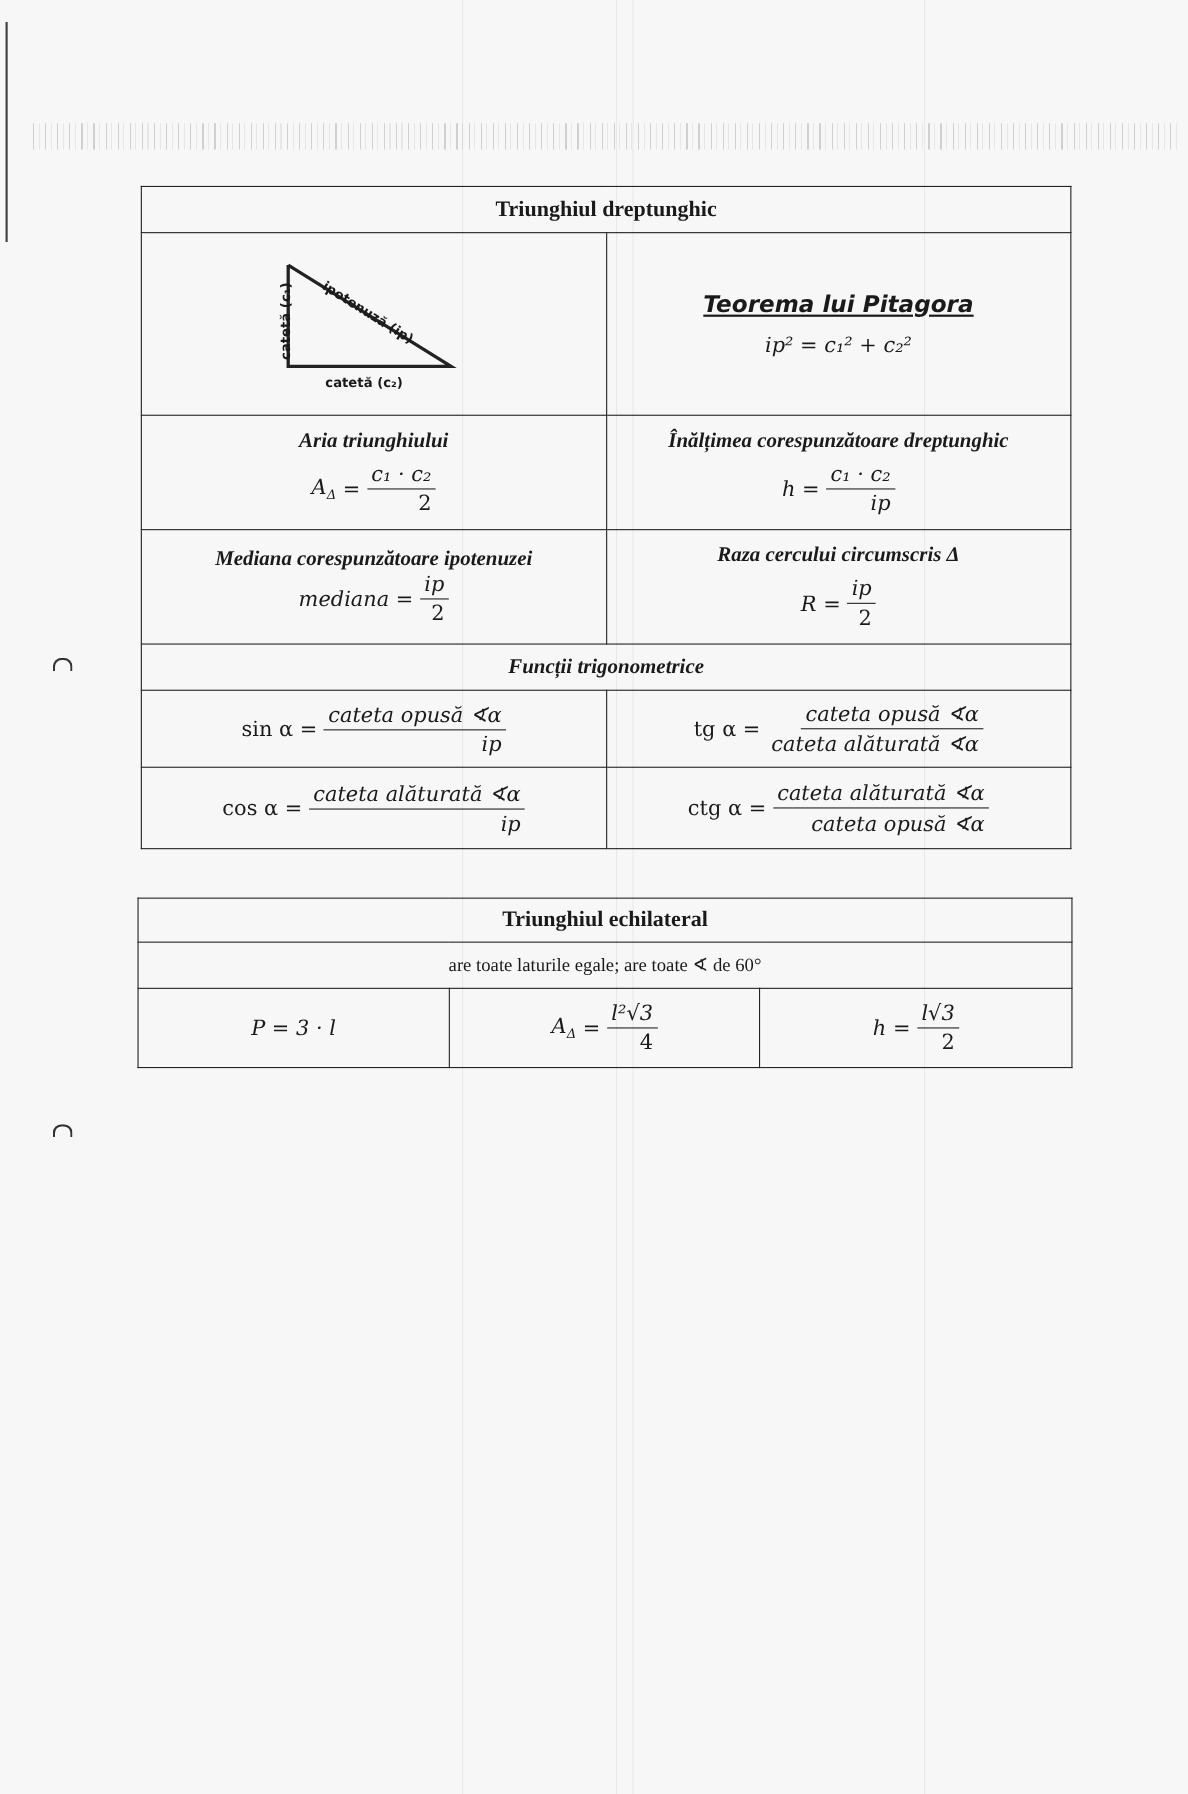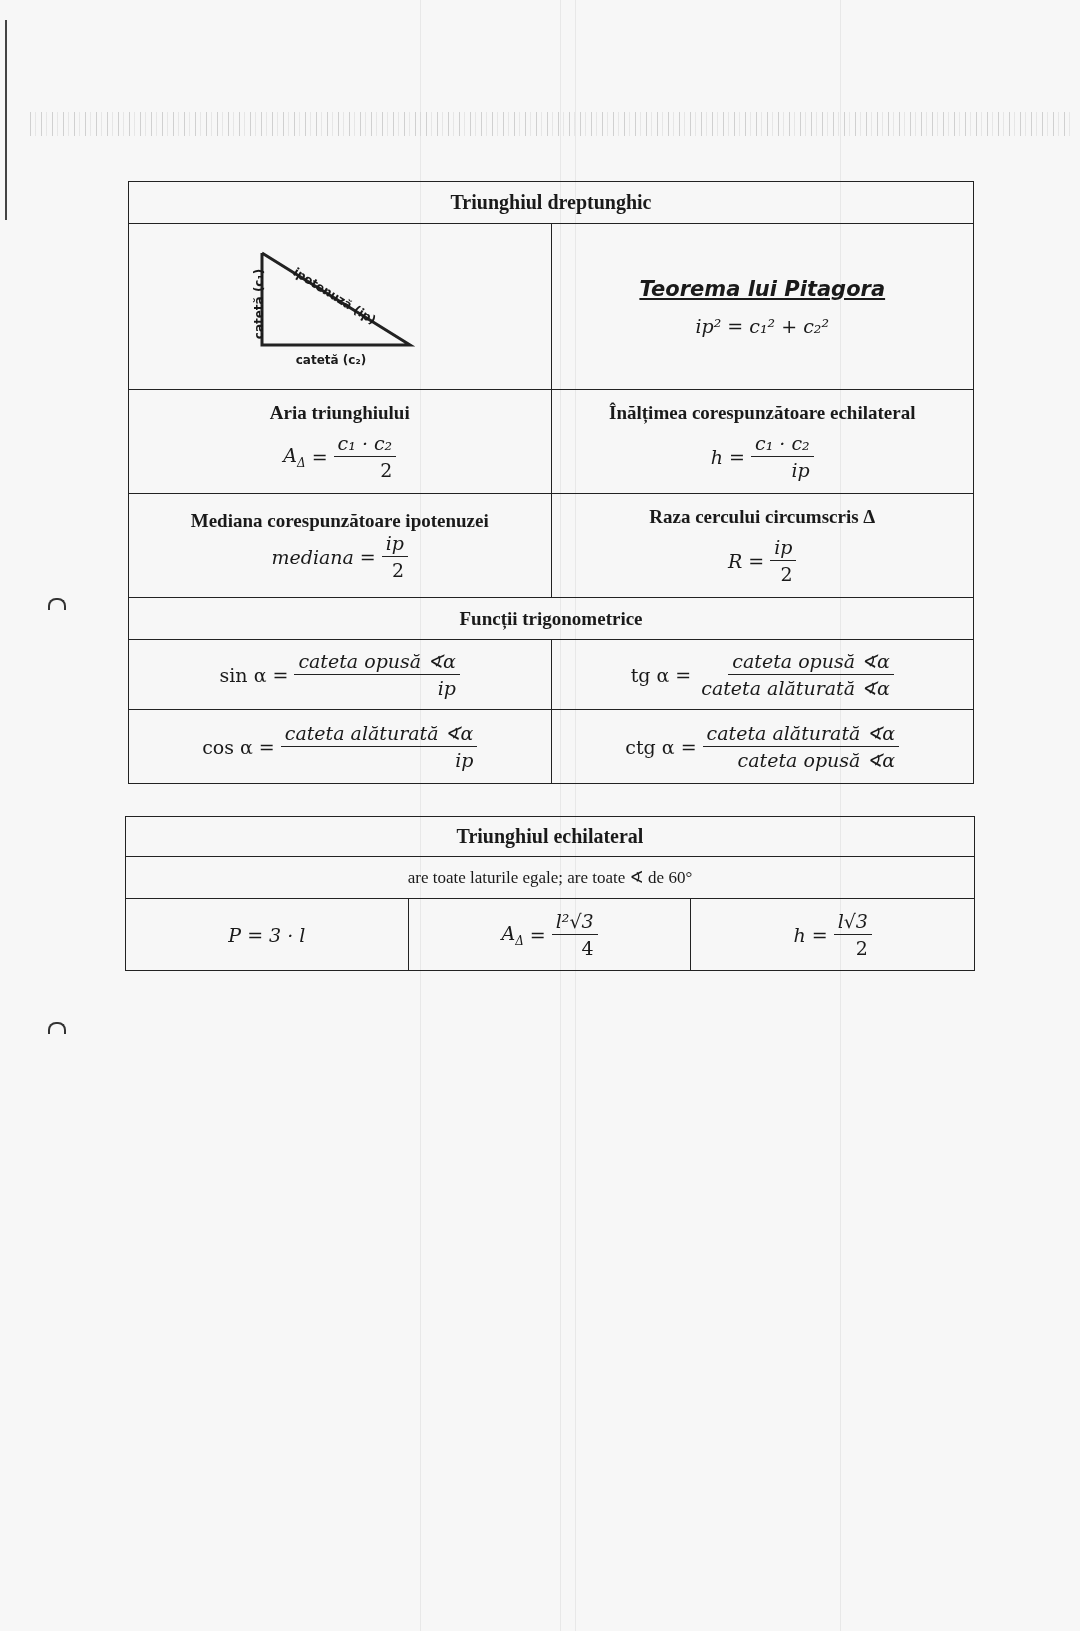--- a/index.html
+++ b/index.html
@@ -13,24 +13,24 @@
   }
   .noise-band {
     position: absolute; left: 30px; right: 10px; top: 112px; height: 24px;
     background: repeating-linear-gradient(90deg, rgba(0,0,0,0.35) 0 1px, transparent 1px 5px, rgba(0,0,0,0.15) 5px 6px, transparent 6px 11px);
     opacity: 0.45;
   }
   .left-edge { position: absolute; left: 5px; top: 20px; width: 2px; height: 200px; background: #444; }
   .hole { position: absolute; left: 48px; width: 14px; height: 10px; border: 2px solid #333; border-bottom: none; border-radius: 8px 8px 0 0; }
   table.sheet { position: absolute; border-collapse: collapse; table-layout: fixed; }
   table.sheet td { border: 1.5px solid #222; text-align: center; vertical-align: middle; padding: 0; }
-  #t1 { left: 128px; top: 181px; width: 846px; }
+  #t1 { left: 128px; top: 169px; width: 846px; }
   #t2 { left: 125px; top: 816px; width: 850px; padding-left: 40px; }
   .title { font-weight: bold; font-size: 20px; font-family: "Liberation Serif", serif; }
-  .ital-title { font-weight: bold; font-size: 19px; }
+  .ital-title { font-style: italic; font-weight: bold; font-size: 19px; }
   .sans-ital { font-family: "DejaVu Sans", sans-serif; font-style: italic; text-decoration: underline; }
   .formula { font-family: "DejaVu Serif", serif; font-style: italic; font-size: 19px; display: inline-flex; align-items: center; gap: 6px; }
   .frac { display: inline-flex; flex-direction: column; align-items: flex-end; vertical-align: middle; }
   .frac .num { padding: 0 4px 2px; border-bottom: 1.5px solid #222; }
   .frac .den { padding: 2px 4px 0; }
   .up { font-style: normal; }
   sup, sub { font-size: 12px; }
   .tri-wrap { position: relative; width: 200px; height: 140px; margin: 0 auto; }
   .tri-lbl { position: absolute; font-family: "DejaVu Sans", sans-serif; font-size: 12px; font-weight: bold; }
 </style>
@@ -77,21 +77,21 @@
       <div class="formula" style="margin-top:8px">
         <span><span>A</span><sub>Δ</sub></span>
         <span class="up">=</span>
         <span class="frac">
           <span class="num">c₁ · c₂</span>
           <span class="den up">2</span>
         </span>
       </div>
     </td>
     <td>
-      <div class="ital-title">Înălțimea corespunzătoare echilateral</div>
+      <div class="ital-title">Înălțimea corespunzătoare dreptunghic</div>
       <div class="formula" style="margin-top:8px">
         <span>h</span>
         <span class="up">=</span>
         <span class="frac">
           <span class="num">c₁ · c₂</span>
           <span class="den">ip</span>
         </span>
       </div>
     </td>
   </tr>

